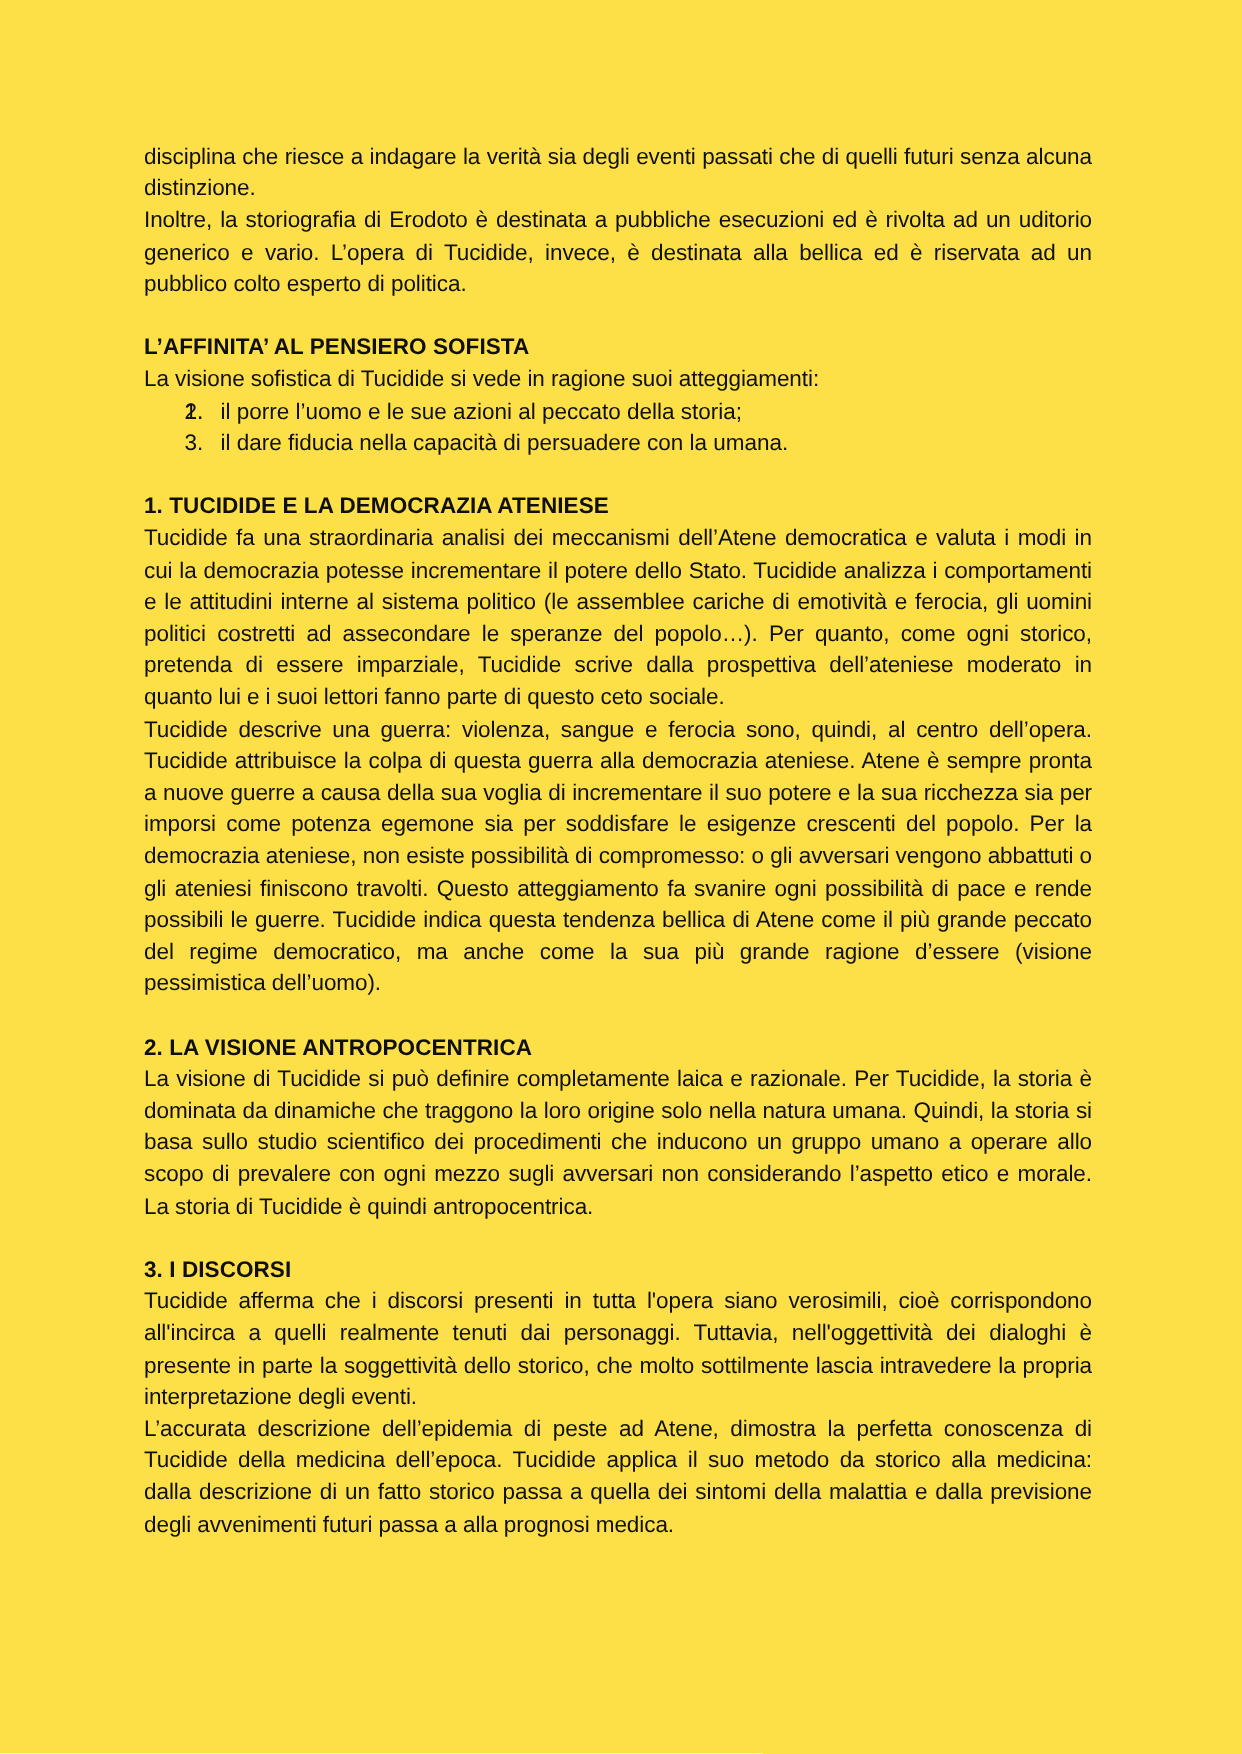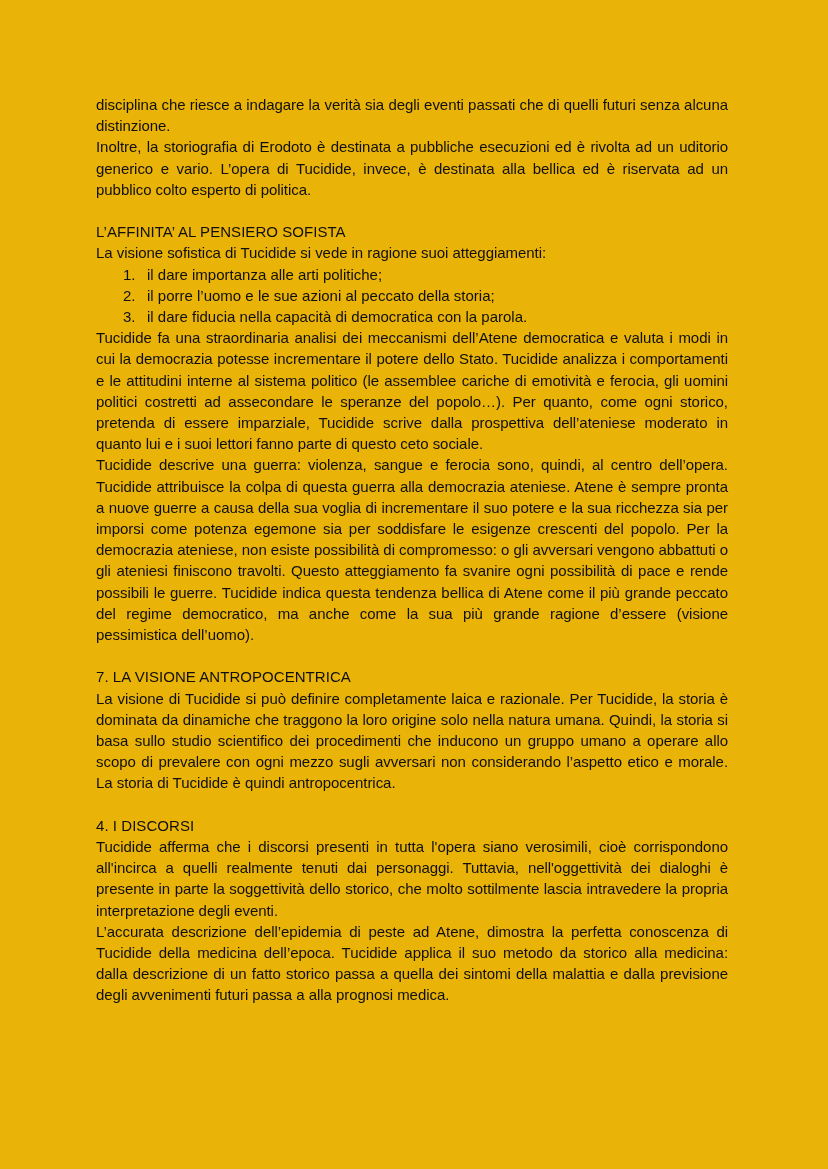--- a/index.html
+++ b/index.html
@@ -9,21 +9,21 @@
     background: #ffffff;
   }
   body {
     font-family: "Liberation Sans", "DejaVu Sans", sans-serif;
     color: #100f0f;
   }
   .page {
     position: relative;
     width: 828px;
     height: 1169px;
-    background: #eab308;
+    background: #fde047;
     overflow: hidden;
     box-sizing: border-box;
   }
   .content {
     position: absolute;
     left: 96px;
     top: 94px;
     width: 632px;
   }
   p, h2, ol, li {
@@ -39,21 +39,21 @@
     word-spacing: 0px;
     -webkit-hyphens: none;
     hyphens: none;
   }
   .para.last-flush {
     text-align-last: left;
   }
   .heading {
     font-size: 15px;
     line-height: 21.2px;
-    font-weight: normal;
+    font-weight: bold;
     text-align: left;
     letter-spacing: 0.05px;
   }
   
   .gap-before {
     margin-top: 21.2px;
   }
   ol.numbered {
     list-style: none;
     font-size: 15px;
@@ -82,42 +82,42 @@
 
     <p class="para">Inoltre, la storiografia di Erodoto è destinata a pubbliche esecuzioni ed è rivolta ad un uditorio generico e vario. L’opera di Tucidide, invece, è destinata alla bellica ed è riservata ad un pubblico colto esperto di politica.</p>
 
     <h2 class="heading gap-before">L’AFFINITA’ AL PENSIERO SOFISTA</h2>
 
     <p class="para last-flush">La visione sofistica di Tucidide si vede in ragione suoi atteggiamenti:</p>
 
     <ol class="numbered">
       <li>
         <span class="num">1.</span>
-        <span>il dare importanza alle arti politiche;</span>
       </li>
       <li>
         <span class="num">2.</span>
         <span>il porre l’uomo e le sue azioni al peccato della storia;</span>
       </li>
       <li>
         <span class="num">3.</span>
-        <span>il dare fiducia nella capacità di democratica con la parola.</span>
+        <span>il dare fiducia nella capacità di persuadere con la umana.</span>
       </li>
     </ol>
 
+    <h2 class="heading gap-before">1. TUCIDIDE E LA DEMOCRAZIA ATENIESE</h2>
 
     <p class="para">Tucidide fa una straordinaria analisi dei meccanismi dell’Atene democratica e valuta i modi in cui la democrazia potesse incrementare il potere dello Stato. Tucidide analizza i comportamenti e le attitudini interne al sistema politico (le assemblee cariche di emotività e ferocia, gli uomini politici costretti ad assecondare le speranze del popolo…). Per quanto, come ogni storico, pretenda di essere imparziale, Tucidide scrive dalla prospettiva dell’ateniese moderato in quanto lui e i suoi lettori fanno parte di questo ceto sociale.</p>
 
     <p class="para">Tucidide descrive una guerra: violenza, sangue e ferocia sono, quindi, al centro dell’opera. Tucidide attribuisce la colpa di questa guerra alla democrazia ateniese. Atene è sempre pronta a nuove guerre a causa della sua voglia di incrementare il suo potere e la sua ricchezza sia per imporsi come potenza egemone sia per soddisfare le esigenze crescenti del popolo. Per la democrazia ateniese, non esiste possibilità di compromesso: o gli avversari vengono abbattuti o gli ateniesi finiscono travolti. Questo atteggiamento fa svanire ogni possibilità di pace e rende possibili le guerre. Tucidide indica questa tendenza bellica di Atene come il più grande peccato del regime democratico, ma anche come la sua più grande ragione d’essere (visione pessimistica dell’uomo).</p>
 
-    <h2 class="heading gap-before">7. LA VISIONE ANTROPOCENTRICA</h2>
+    <h2 class="heading gap-before">2. LA VISIONE ANTROPOCENTRICA</h2>
 
     <p class="para">La visione di Tucidide si può definire completamente laica e razionale. Per Tucidide, la storia è dominata da dinamiche che traggono la loro origine solo nella natura umana. Quindi, la storia si basa sullo studio scientifico dei procedimenti che inducono un gruppo umano a operare allo scopo di prevalere con ogni mezzo sugli avversari non considerando l’aspetto etico e morale. La storia di Tucidide è quindi antropocentrica.</p>
 
-    <h2 class="heading gap-before">4. I DISCORSI</h2>
+    <h2 class="heading gap-before">3. I DISCORSI</h2>
 
     <p class="para">Tucidide afferma che i discorsi presenti in tutta l'opera siano verosimili, cioè corrispondono all'incirca a quelli realmente tenuti dai personaggi. Tuttavia, nell'oggettività dei dialoghi è presente in parte la soggettività dello storico, che molto sottilmente lascia intravedere la propria interpretazione degli eventi.</p>
 
 
     <p class="para">L’accurata descrizione dell’epidemia di peste ad Atene, dimostra la perfetta conoscenza di Tucidide della medicina dell’epoca. Tucidide applica il suo metodo da storico alla medicina: dalla descrizione di un fatto storico passa a quella dei sintomi della malattia e dalla previsione degli avvenimenti futuri passa a alla prognosi medica.</p>
 
   </div>
 </div>
 
 </body></html>

